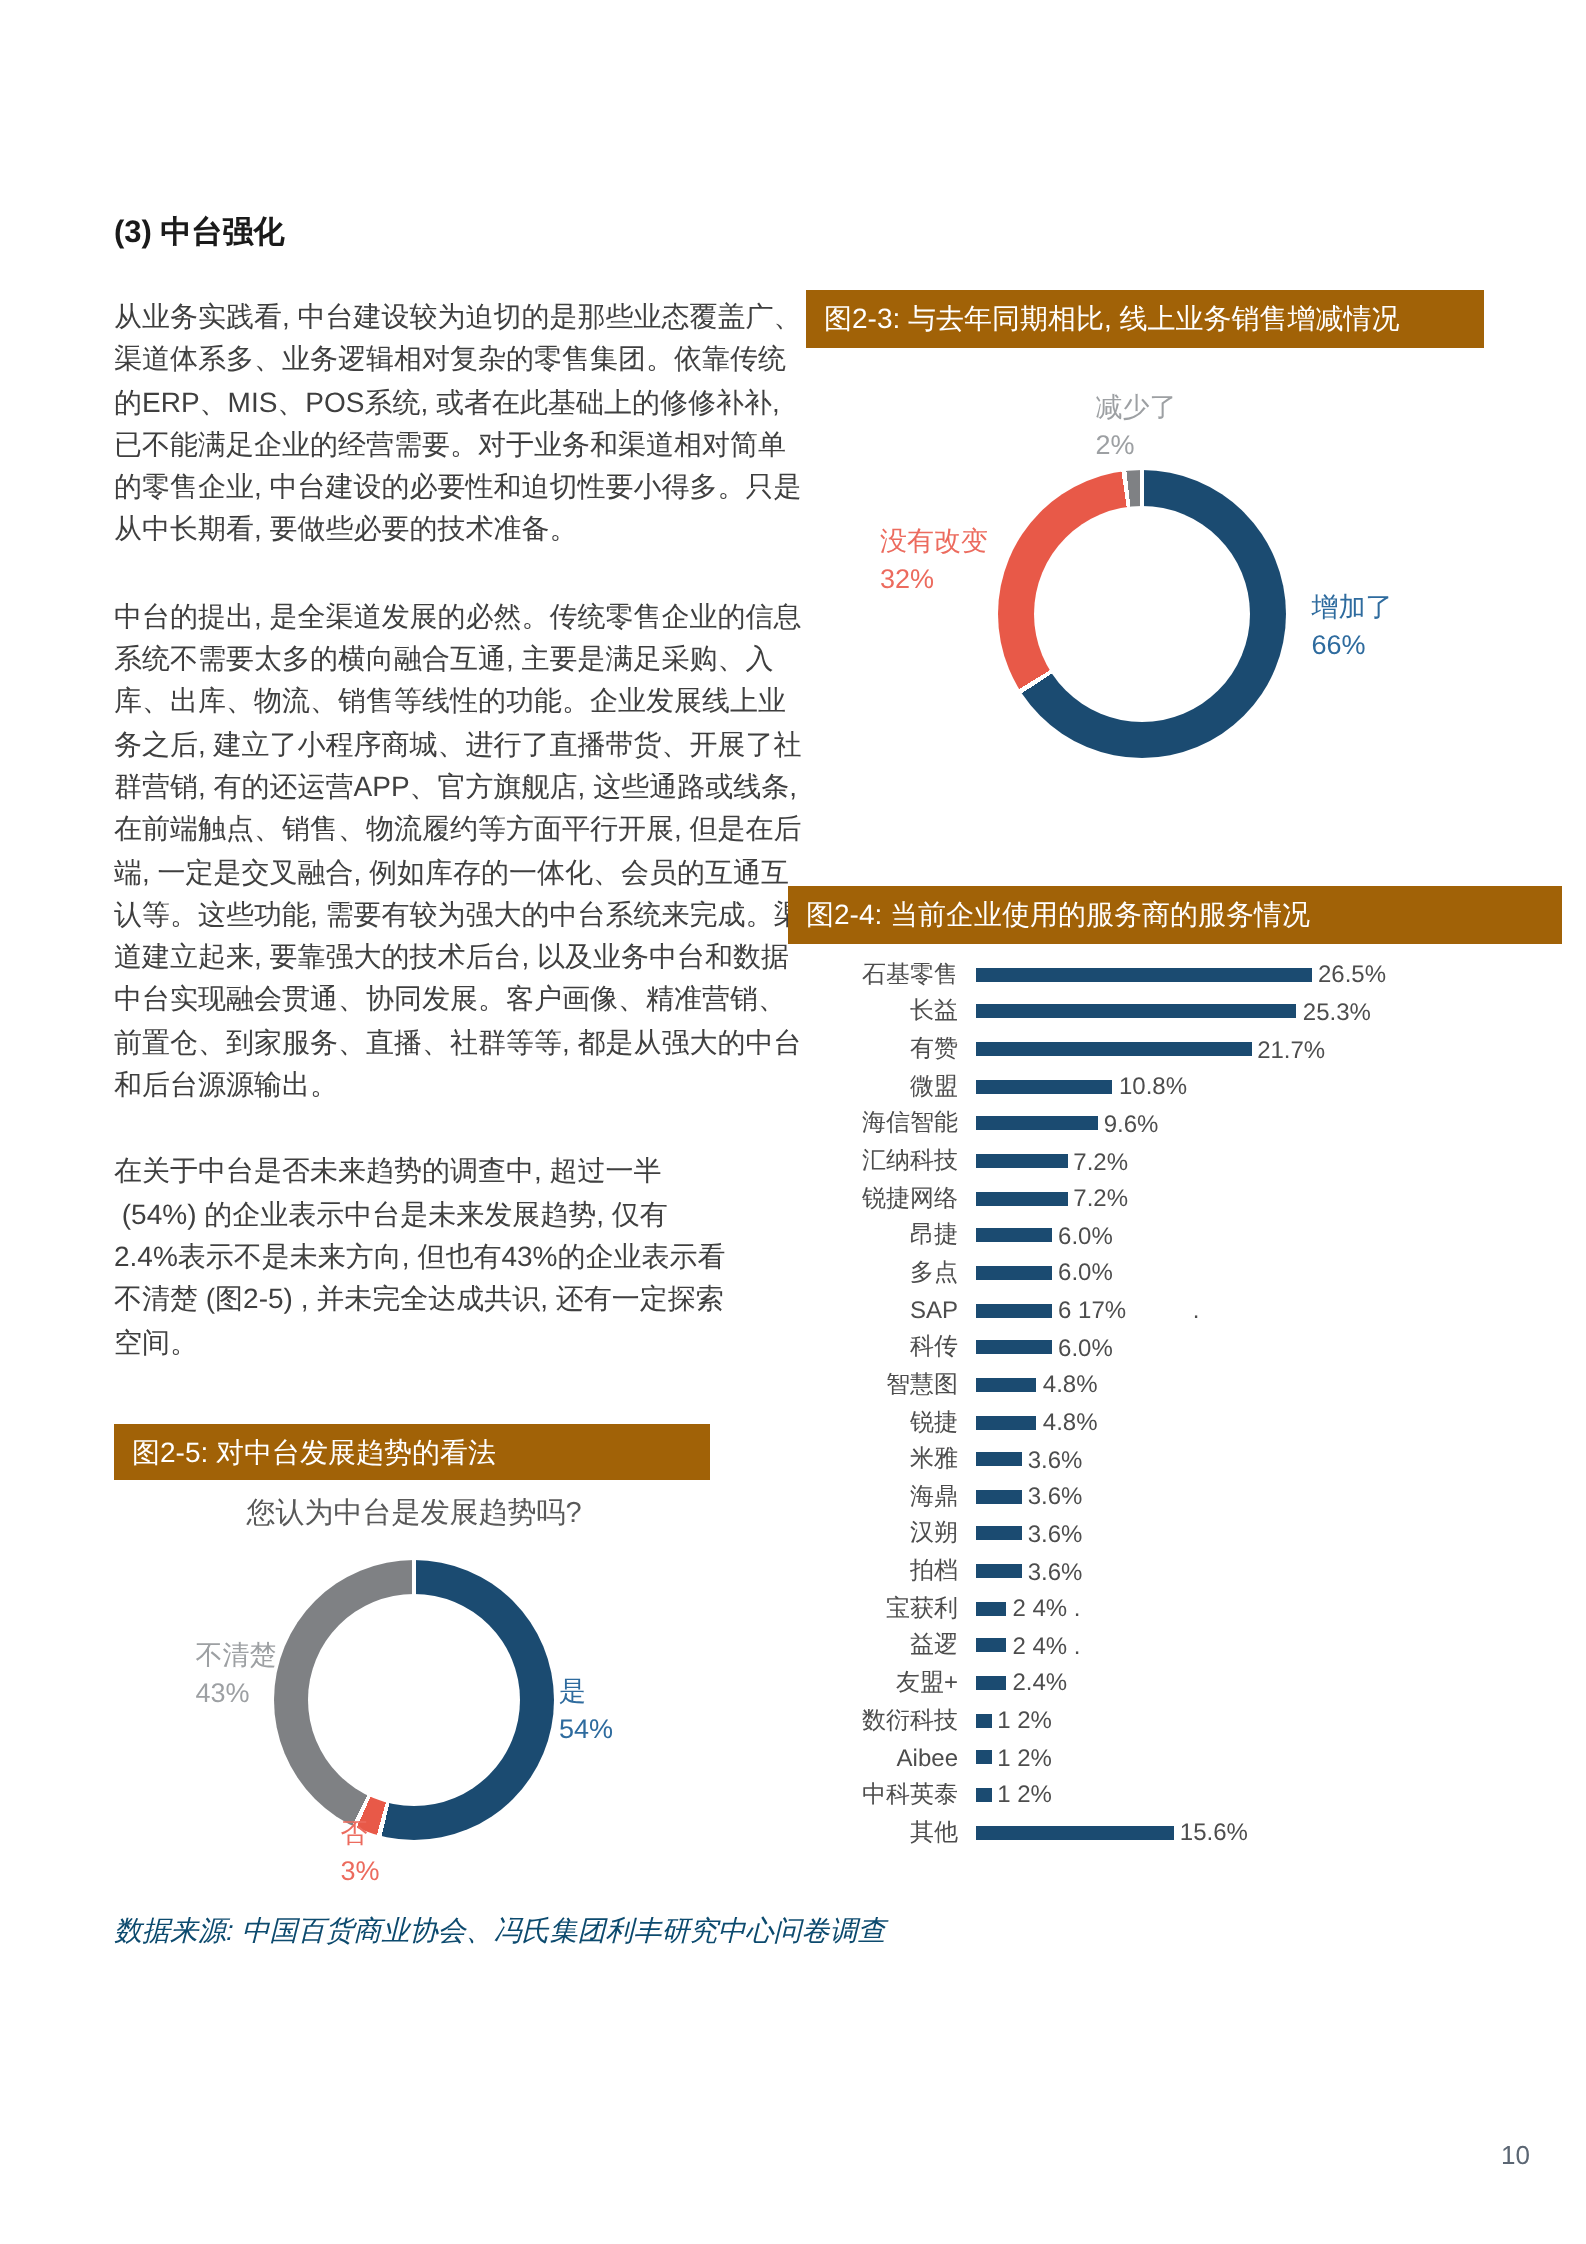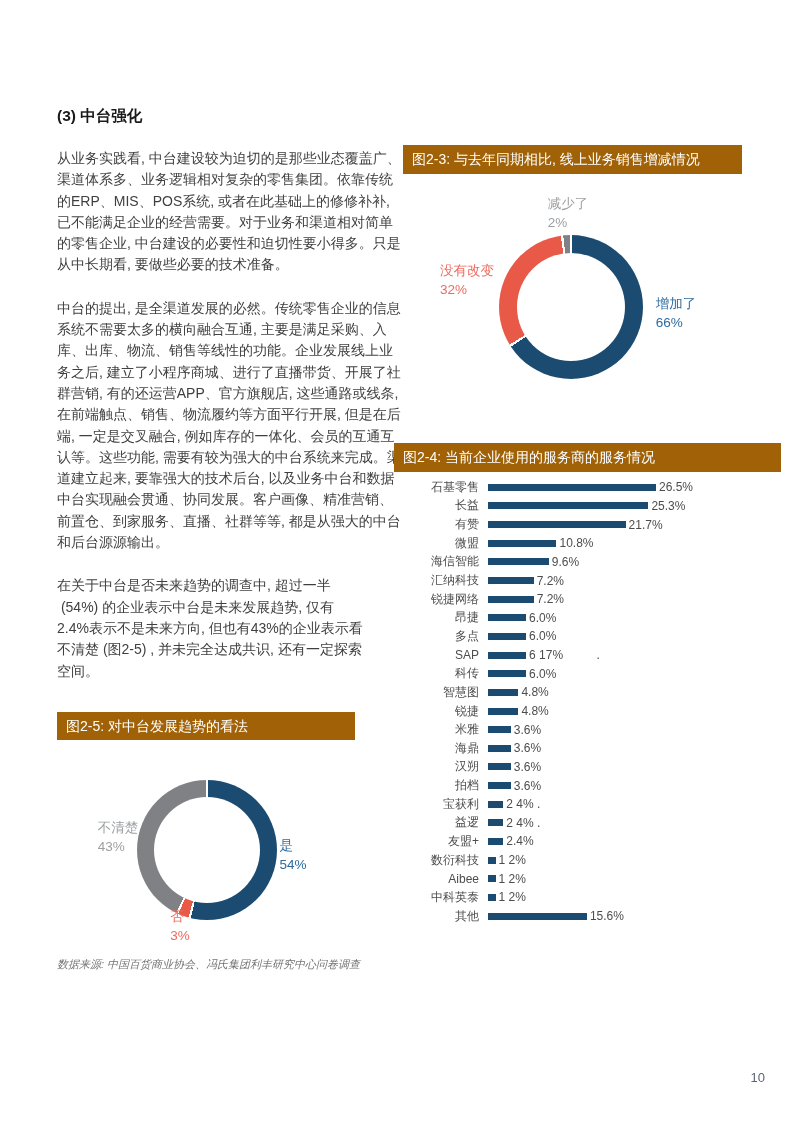--- a/index.html
+++ b/index.html
@@ -56,21 +56,21 @@
   #fig24-rows{position:absolute;left:403px;top:478px;width:360px;}
   .bar-row{display:flex;align-items:center;height:18.65px;}
   .bar-label{
     width:76px;flex:0 0 76px;text-align:right;padding-right:9px;
     font-size:12px;color:#4d4d4d;white-space:nowrap;
   }
   .bar{height:7px;flex:0 0 auto;}
   .bar-value{font-size:12px;color:#4d4d4d;margin-left:3px;white-space:pre;}
   .source-note{
     position:absolute;left:57px;top:957px;
-    font-size:11px;font-style:italic;color:#737373;
+    font-size:14px;font-style:italic;color:#0c4a6e;
   }
   .page-number{
     position:absolute;left:741px;top:1070px;width:24px;
     font-size:13px;color:#5b6673;text-align:right;
   }
 </style>
 </head>
 <body>
 
 <div class="page">
@@ -222,20 +222,21 @@
         <span class="bar-value">1 2%</span>
       </div>
       <div class="bar-row">
         <span class="bar-label">其他</span>
         <div class="bar" style="width: 98.904px; background: rgb(27, 75, 113);"></div>
         <span class="bar-value">15.6%</span>
       </div>
     </div>
 
   <div class="fig-header" id="fig25-header">图2-5: 对中台发展趋势的看法</div>
+  <div class="fig25-subtitle">您认为中台是发展趋势吗?</div>
   <div class="donut" id="donut25" style="background: conic-gradient(rgb(255, 255, 255) 0%, rgb(255, 255, 255) 0.275%, rgb(27, 75, 113) 0.275%, rgb(27, 75, 113) 53.725%, rgb(255, 255, 255) 53.725%, rgb(255, 255, 255) 54%, rgb(255, 255, 255) 54%, rgb(255, 255, 255) 54.275%, rgb(232, 89, 72) 54.275%, rgb(232, 89, 72) 56.725%, rgb(255, 255, 255) 56.725%, rgb(255, 255, 255) 57%, rgb(255, 255, 255) 57%, rgb(255, 255, 255) 57.275%, rgb(127, 129, 132) 57.275%, rgb(127, 129, 132) 99.725%, rgb(255, 255, 255) 99.725%, rgb(255, 255, 255) 100%);">
     <div class="hole"></div>
   </div>
   <div class="pie-label c-gray" id="lbl25-unclear">
     <span>不清楚</span><br>
     <span>43%</span>
   </div>
   <div class="pie-label c-blue" id="lbl25-yes">
     <span>是</span><br>
     <span>54%</span>

